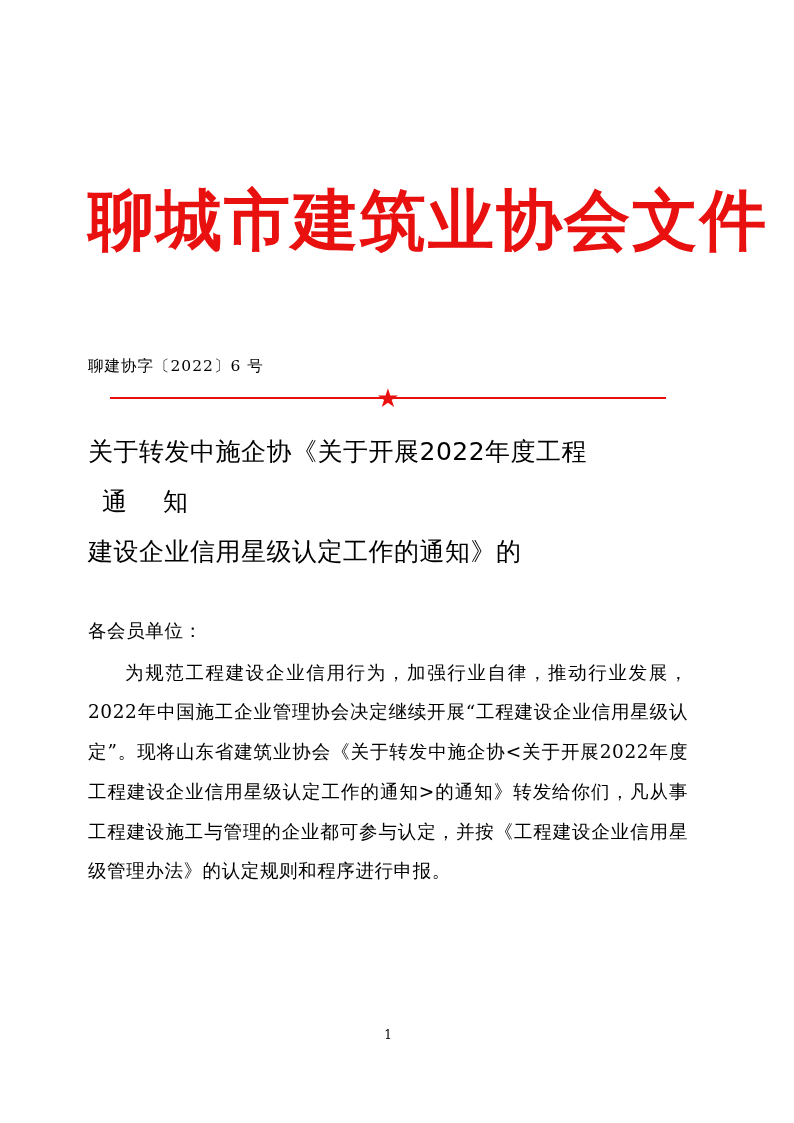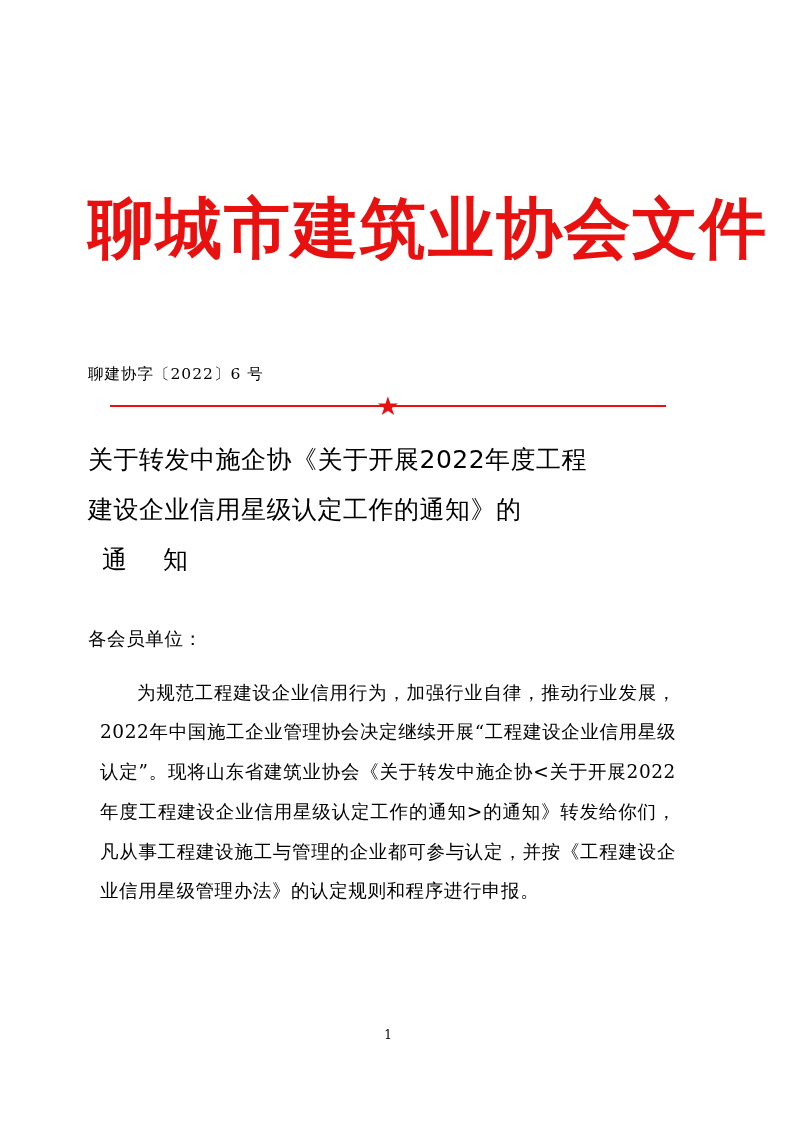--- a/index.html
+++ b/index.html
@@ -15,21 +15,21 @@
     color: #000000;
     overflow: hidden;
   }
   .page {
     position: absolute;
     left: 0;
     top: 0;
     width: 776px;
     height: 1123px;
     box-sizing: border-box;
-    padding: 12px 88px;
+    padding: 4px 88px;
   }
 
   
   .masthead {
     margin-top: 178px;
     text-align: center;
     color: #e8110f;
     font-family: "DejaVu Serif", "Liberation Serif", serif;
     font-weight: bold;
     font-size: 66px;
@@ -93,21 +93,21 @@
     font-size: 18.5px;
     line-height: 2.15;
     letter-spacing: 0.6px;
     text-align: justify;
   }
   .salutation {
     margin: 0;
     font-family: Liberation Mono, monospace;
   }
   .para {
-    margin: 12px;
+    margin: 0;
     text-indent: 2em;
   }
 
   
   .page-number {
     position: absolute;
     left: 0;
     right: 0;
     top: 1028px;
     text-align: center;
@@ -125,22 +125,22 @@
 
   <div class="doc-number">聊建协字〔2022〕6 号</div>
 
   <div class="red-rule-wrap">
     <div class="red-rule"></div>
     <div class="red-star">★</div>
   </div>
 
   <div class="title-block">
     <div class="title-line">关于转发中施企协《关于开展2022年度工程</div>
+    <div class="title-line title-line-3">通  知</div>
     <div class="title-line">建设企业信用星级认定工作的通知》的</div>
-    <div class="title-line title-line-3">通  知</div>
   </div>
 
   <div class="body-block">
     <p class="salutation">各会员单位：</p>
     <p class="para">为规范工程建设企业信用行为，加强行业自律，推动行业发展，2022年中国施工企业管理协会决定继续开展“工程建设企业信用星级认定”。现将山东省建筑业协会《关于转发中施企协&lt;关于开展2022年度工程建设企业信用星级认定工作的通知&gt;的通知》转发给你们，凡从事工程建设施工与管理的企业都可参与认定，并按《工程建设企业信用星级管理办法》的认定规则和程序进行申报。</p>
   </div>
 
   <div class="page-number">1</div>
 
 </div>

